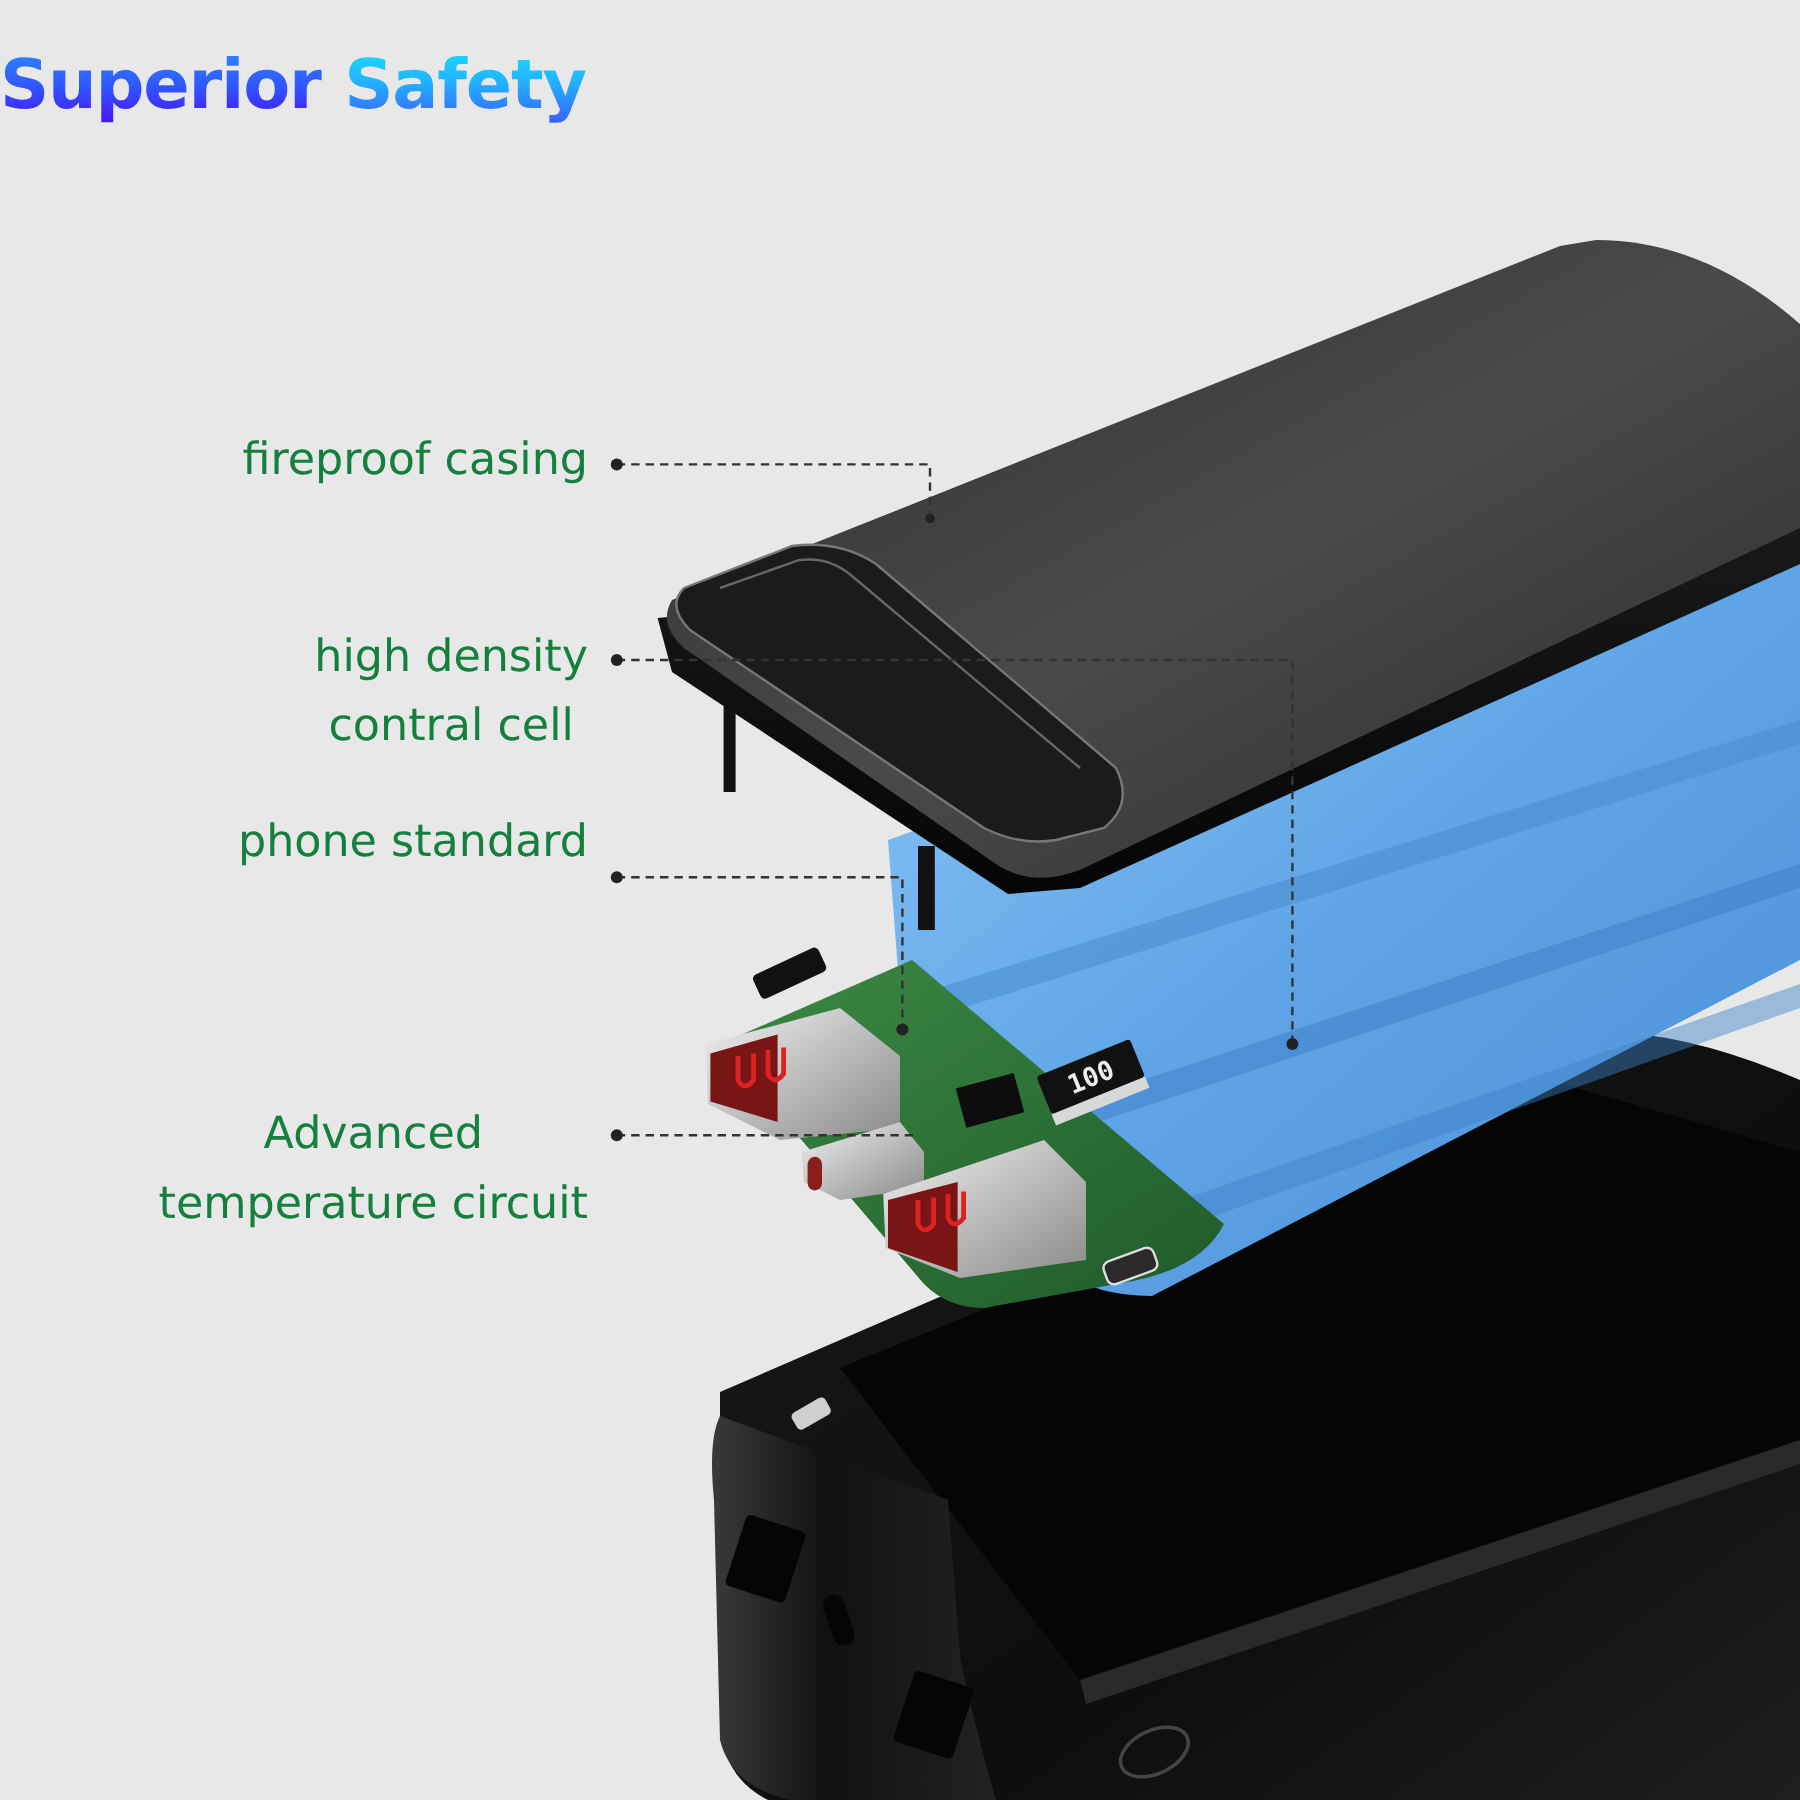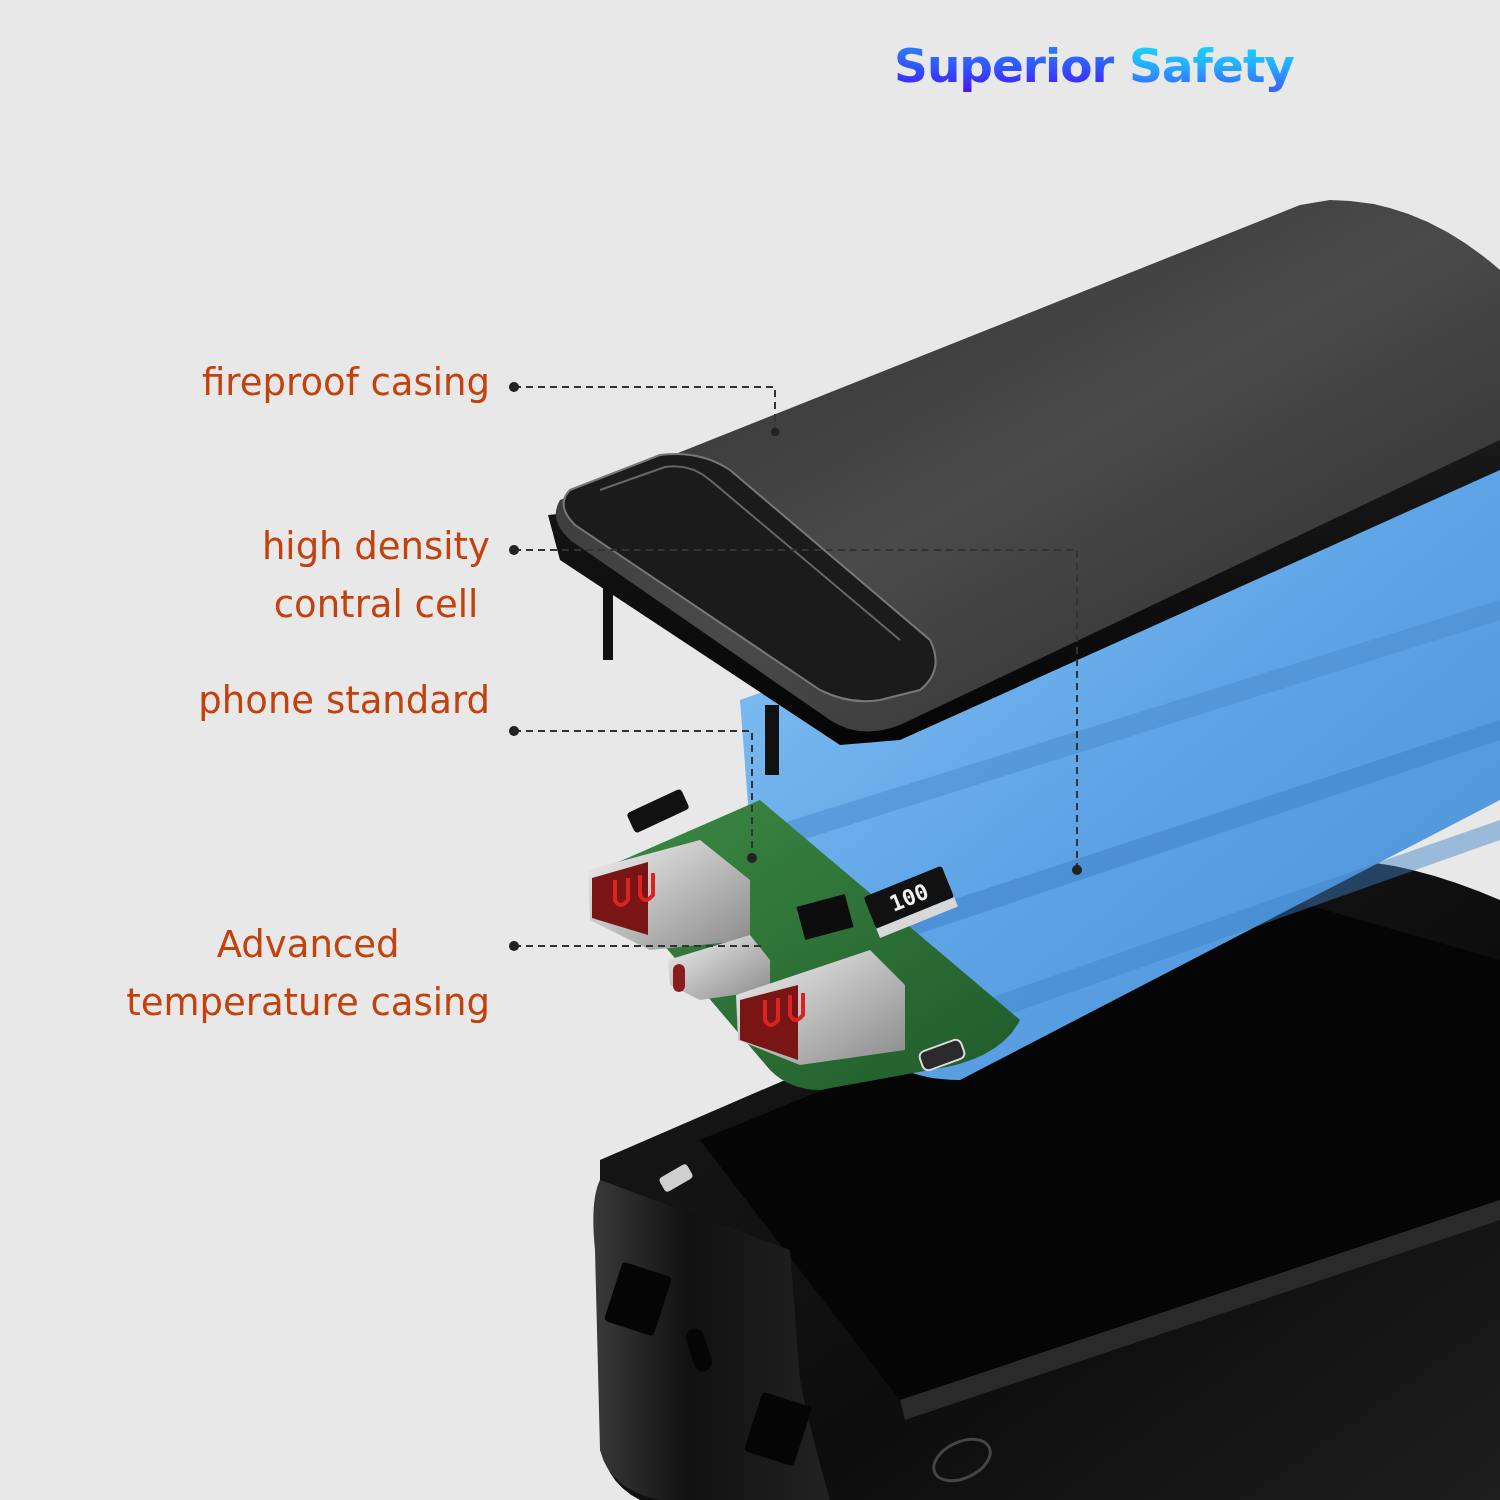--- a/index.html
+++ b/index.html
@@ -4,41 +4,41 @@
 <style>
   html, body { margin: 0; padding: 0; }
   body {
     width: 1500px; height: 1500px; overflow: hidden;
     background: #e8e8e8;
     position: relative;
     font-family: "DejaVu Sans", "Liberation Sans", sans-serif;
   }
   .title {
     position: absolute; left: 0; top: 38px; width: 1294px;
-    text-align: right;
+    text-align: left;
     font-family: "DejaVu Sans", sans-serif;
-    font-weight: bold; font-size: 47px; letter-spacing: -1px;
+    font-weight: bold; font-size: 57px; letter-spacing: -1px;
   }
   .title span {
     background: linear-gradient(180deg, #1fd4ff 0%, #2a7dff 50%, #3a1cff 100%);
     -webkit-background-clip: text; background-clip: text;
     color: transparent;
   }
   .title .w1 {
     background: linear-gradient(180deg, #2b8dff 0%, #3152ff 55%, #4a10f5 100%);
     -webkit-background-clip: text; background-clip: text; color: transparent;
   }
   .title .w2 {
     background: linear-gradient(180deg, #17e0ff 0%, #22b4ff 45%, #3a5cff 100%);
     -webkit-background-clip: text; background-clip: text; color: transparent;
   }
   .label {
     position: absolute; right: 1010px; text-align: right;
     font-family: "DejaVu Sans", sans-serif;
-    font-size: 37px; line-height: 58px; color: #c2410c;
+    font-size: 37px; line-height: 58px; color: #15803d;
     white-space: nowrap;
   }
   .art { position: absolute; left: 0; top: 0; width: 1500px; height: 1500px; }
 </style>
 </head>
 <body>
 
 <div class="title">
   <span class="w1">Superior</span>
   <span class="w2">Safety</span>
@@ -49,21 +49,21 @@
 </div>
 <div class="label" style="top:518px;text-align:center;">
   <div>high density</div>
   <div>contral cell</div>
 </div>
 <div class="label" style="top:672px;">
   <div>phone standard</div>
 </div>
 <div class="label" style="top:916px;text-align:center;">
   <div>Advanced</div>
-  <div>temperature casing</div>
+  <div>temperature circuit</div>
 </div>
 
 <svg class="art" viewBox="0 0 1500 1500" xmlns="http://www.w3.org/2000/svg">
   <defs>
     <linearGradient id="lidTop" x1="0" y1="0" x2="1" y2="1">
       <stop offset="0" stop-color="#2c2c2c"></stop>
       <stop offset="0.5" stop-color="#4a4a4a"></stop>
       <stop offset="1" stop-color="#2a2a2a"></stop>
     </linearGradient>
     <linearGradient id="lidEdge" x1="0" y1="0" x2="0" y2="1">

